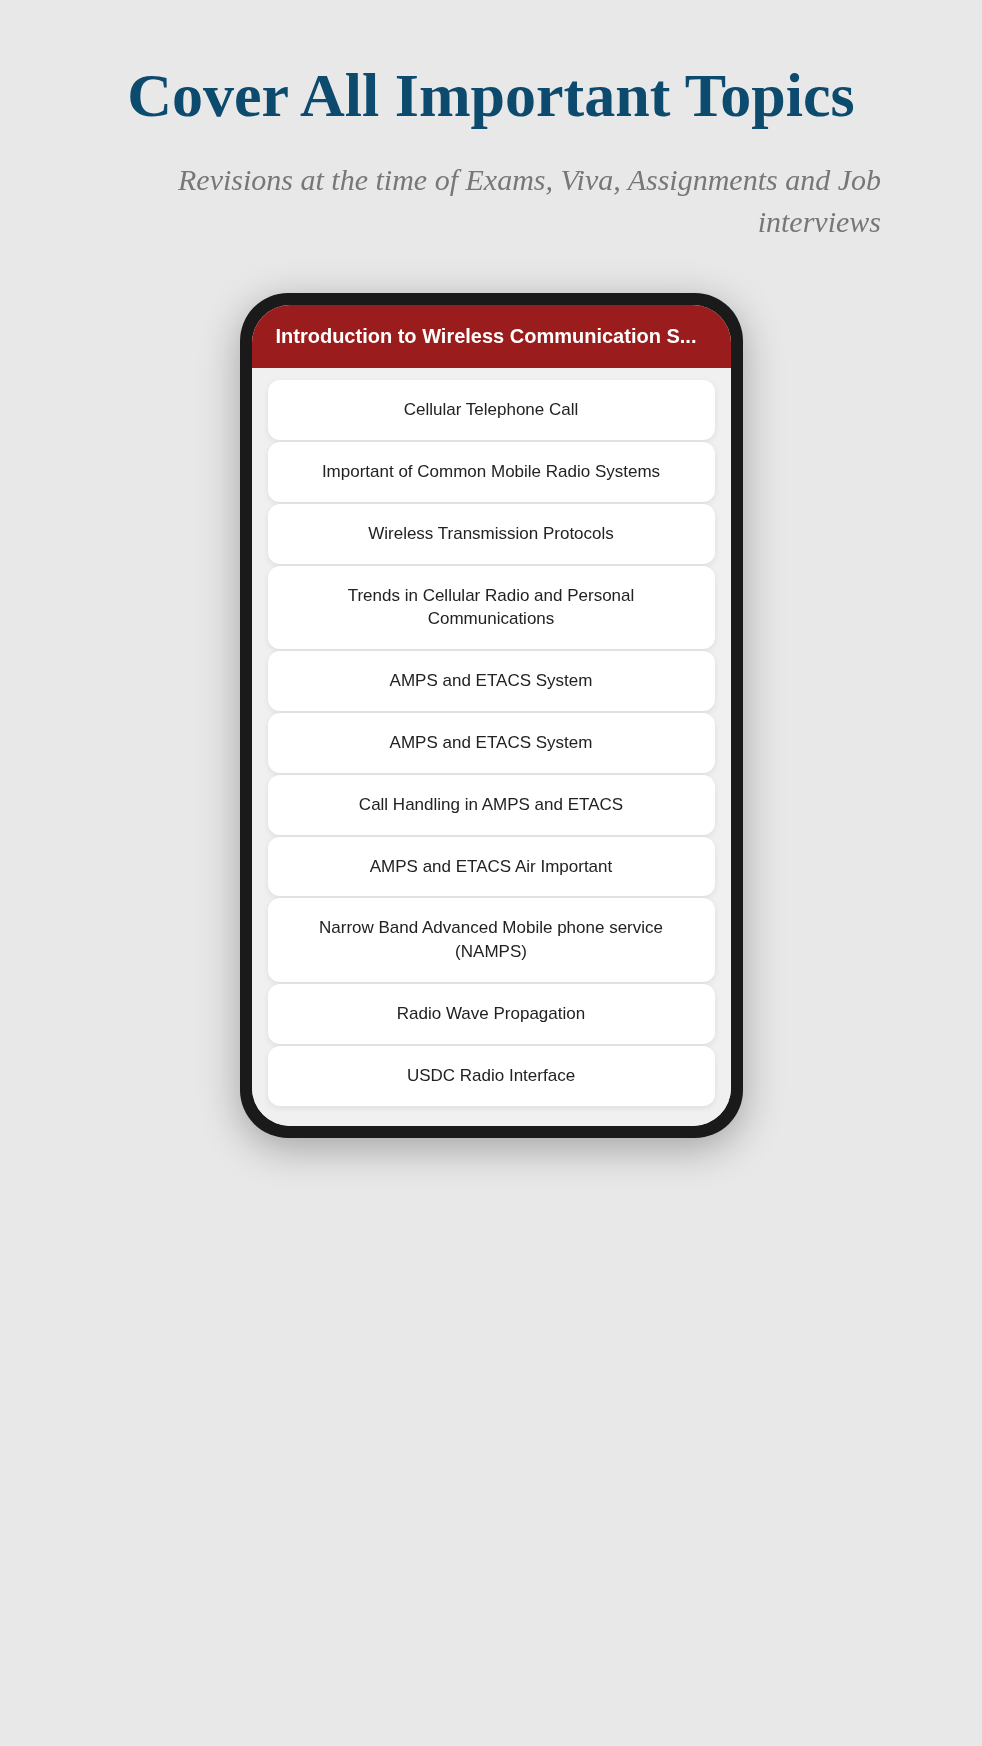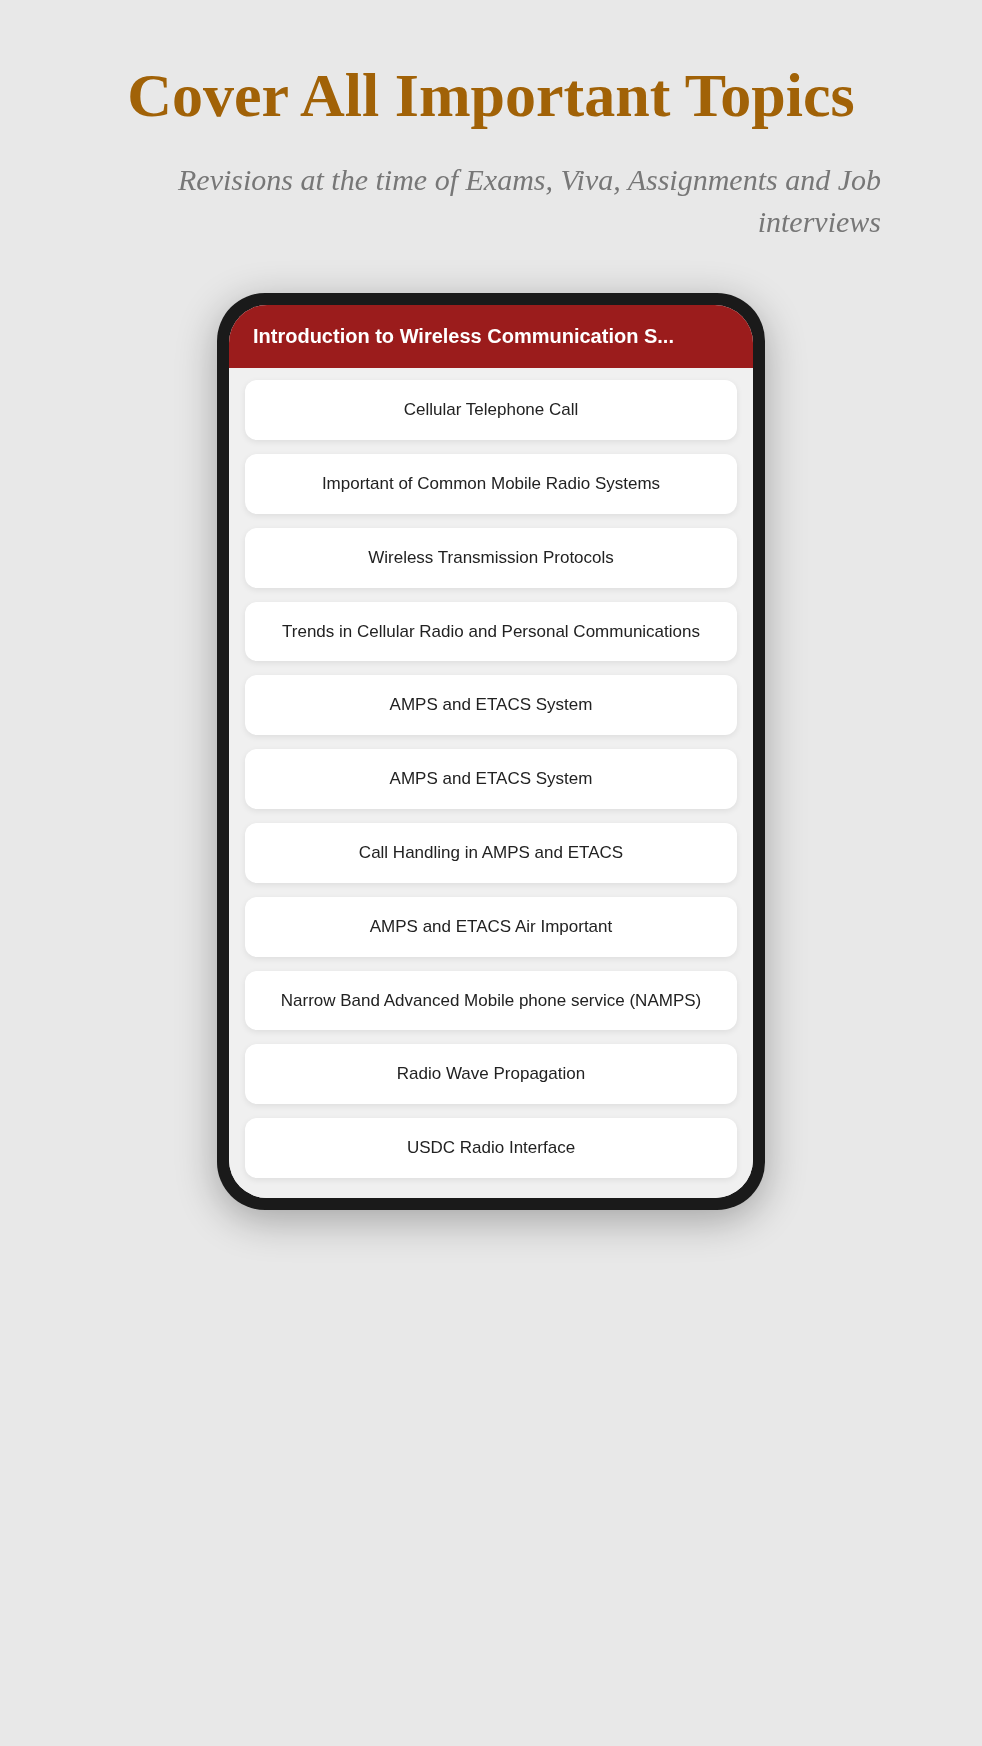--- a/index.html
+++ b/index.html
@@ -21,37 +21,37 @@
 
     .header-section {
       text-align: center;
       margin-bottom: 50px;
       max-width: 780px;
     }
 
     .main-title {
       font-size: 62px;
       font-weight: 900;
-      color: #a16207;
+      color: #0c4a6e;
       line-height: 1.15;
       margin-bottom: 28px;
       font-family: Georgia, serif;
     }
 
     .subtitle {
       font-size: 30px;
       color: #777;
       line-height: 1.4;
       font-family: Georgia, serif;
       font-style: italic;
       text-align: right;
     }
 
     .phone-container {
-      width: 548px;
+      width: 503px;
       background-color: #1a1a1a;
       border-radius: 48px;
       padding: 12px;
       box-shadow: 0 10px 40px rgba(0,0,0,0.3);
       position: relative;
     }
 
     .phone-screen {
       background-color: #f5f5f5;
       border-radius: 38px;
@@ -71,21 +71,21 @@
       white-space: nowrap;
       overflow: hidden;
       text-overflow: ellipsis;
     }
 
     .phone-body {
       background-color: #f0f0f0;
       padding: 12px 16px 20px;
       display: flex;
       flex-direction: column;
-      gap: 14px;
+      gap: 2px;
     }
 
     .topic-item {
       background-color: #ffffff;
       border-radius: 12px;
       padding: 18px 20px;
       text-align: center;
       box-shadow: 0 2px 6px rgba(0,0,0,0.08);
       cursor: pointer;
     }

